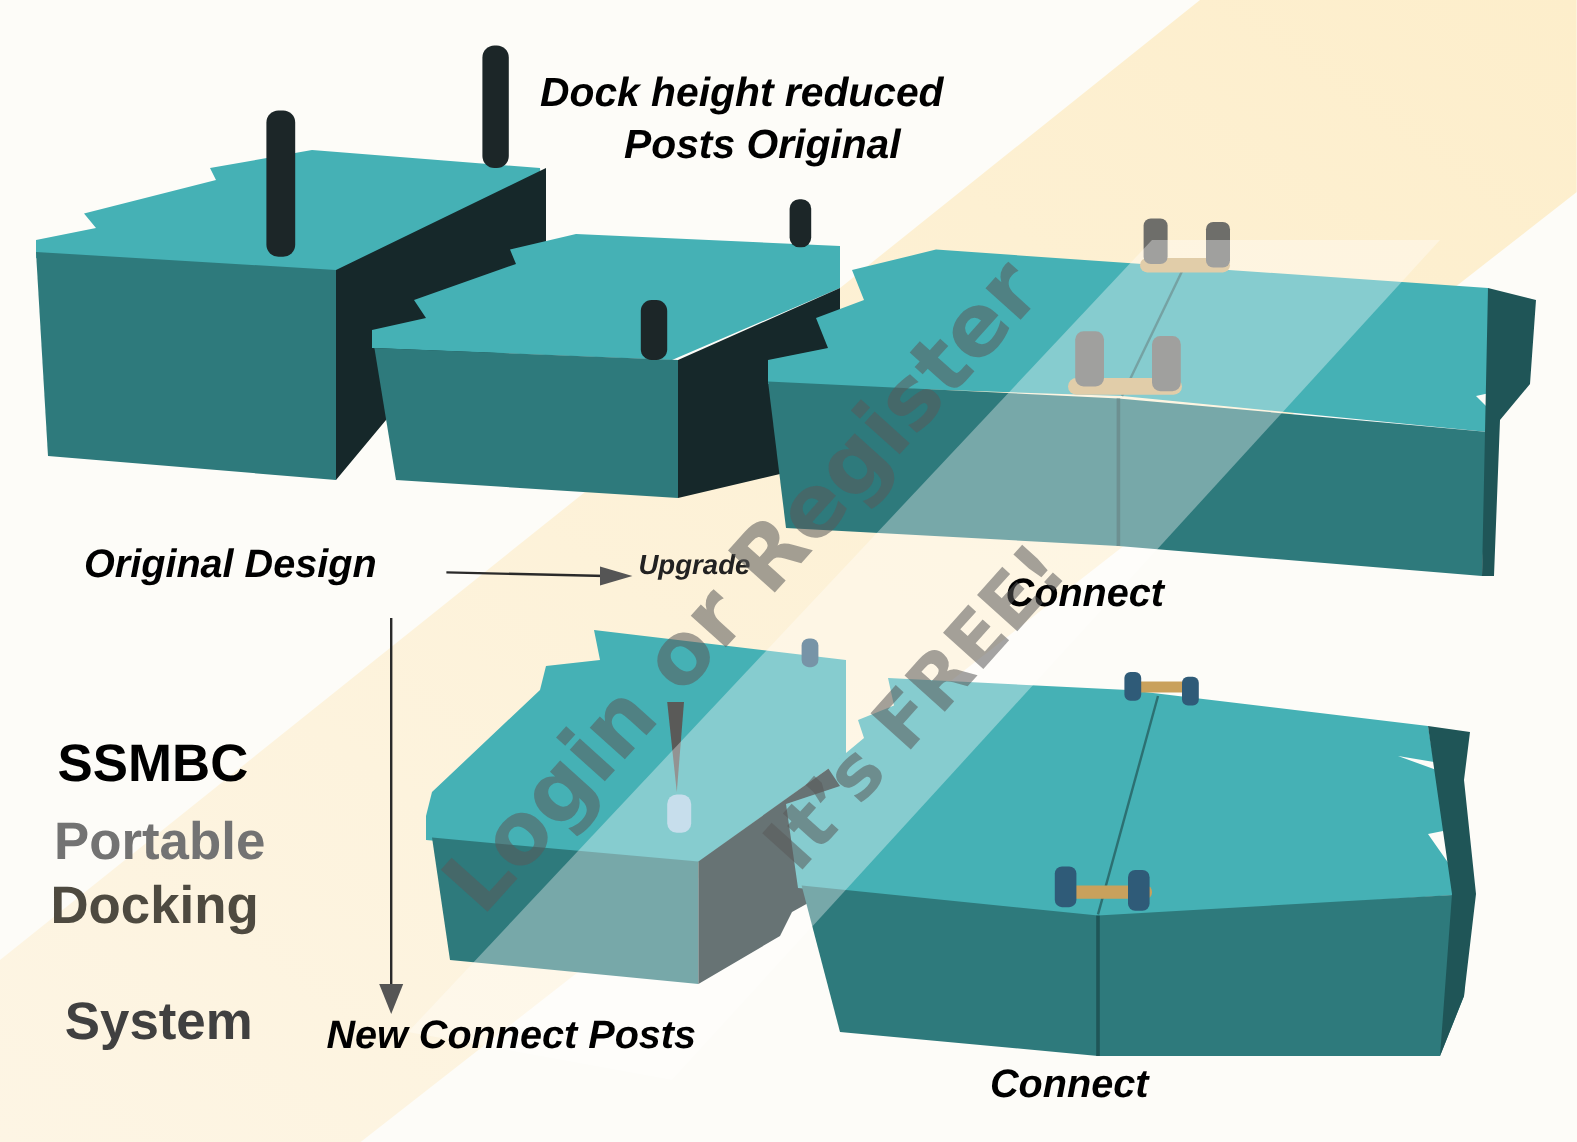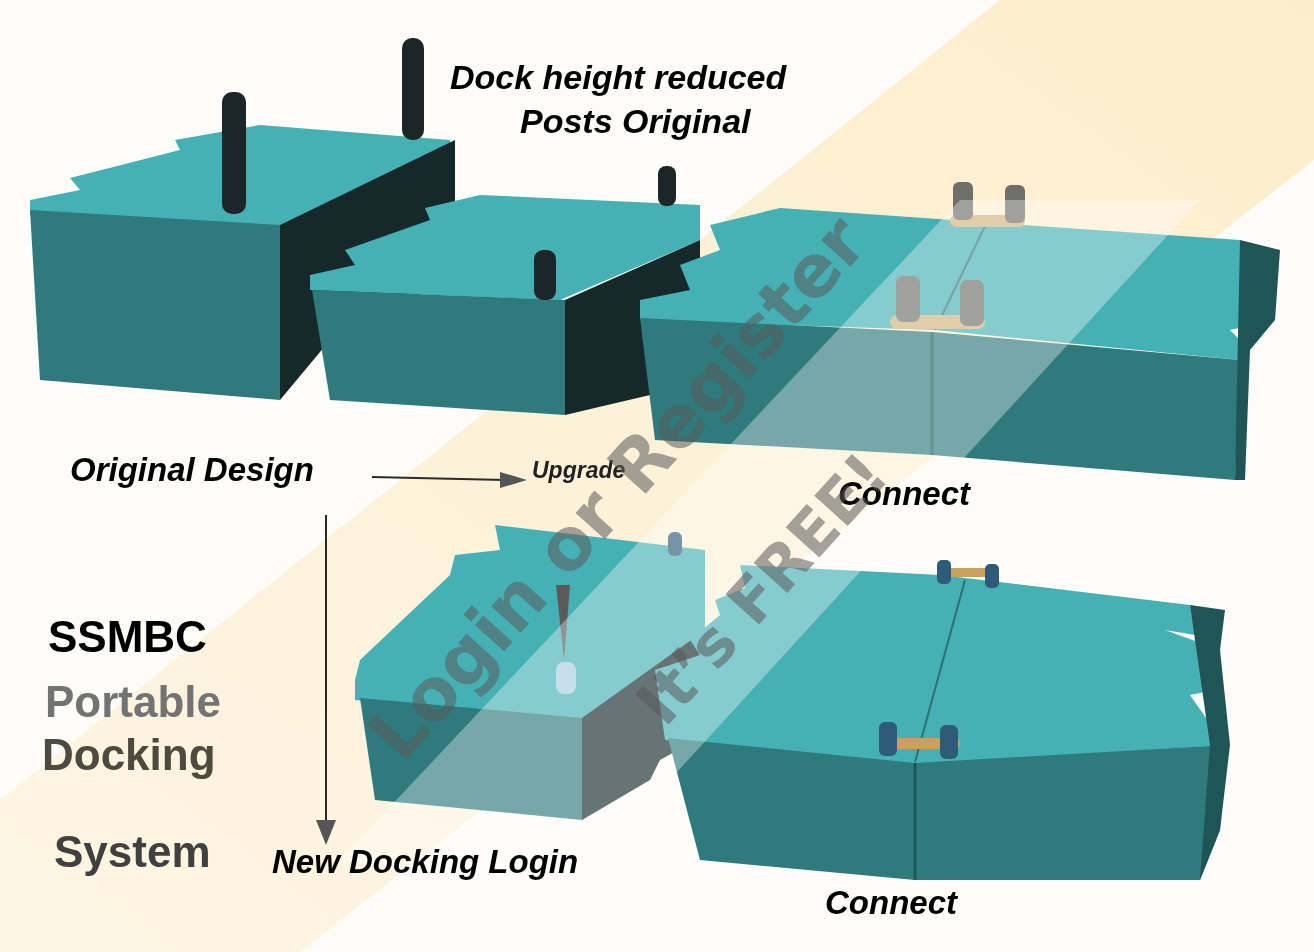--- a/index.html
+++ b/index.html
@@ -91,21 +91,21 @@
   </g>
 
   <polygon points="340,860 960,200 1200,200 560,900" fill="rgba(255,255,255,0.35)"></polygon>
 </svg>
 
 <div class="lbl" style="left:450px;top:58px;font-size:34px;">Dock height reduced</div>
 <div class="lbl" style="left:520px;top:102px;font-size:34px;">Posts Original</div>
 <div class="lbl" style="left:70px;top:451px;font-size:33px;">Original Design</div>
 <div class="lbl" style="left:532px;top:457px;font-size:23px;color:#222;">Upgrade</div>
 <div class="lbl" style="left:838px;top:475px;font-size:33px;">Connect</div>
-<div class="lbl" style="left:272px;top:843px;font-size:33px;">New Docking Login</div>
+<div class="lbl" style="left:272px;top:843px;font-size:33px;">New Connect Posts</div>
 <div class="lbl" style="left:825px;top:884px;font-size:33px;">Connect</div>
 
 <div>
   <div class="title-big" style="top:610px;left:48px;">SSMBC</div>
   <div class="title-big" style="top:675px;left:45px;color:#737373;">Portable</div>
   <div class="title-big" style="top:728px;left:42px;color:#4e4a40;text-align:right;">Docking</div>
   <div class="title-big" style="top:781px;left:54px;color:#404040;margin-top:44px;">System</div>
 </div>
 
 <div class="wm" style="left:352px;top:720px;font-size:72px;transform:rotate(-48deg);">Login or Register</div>

